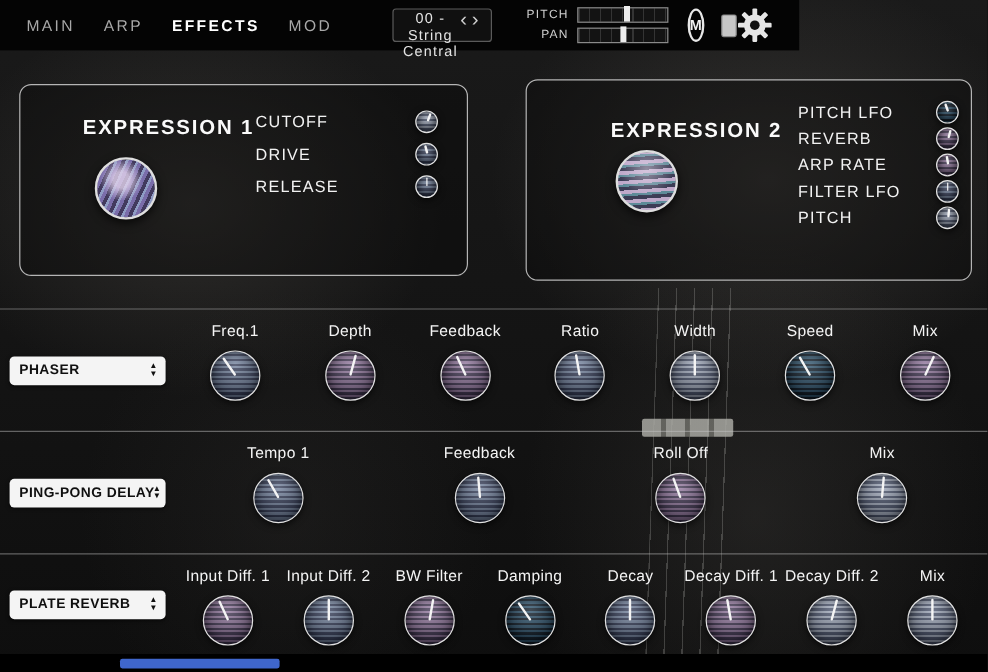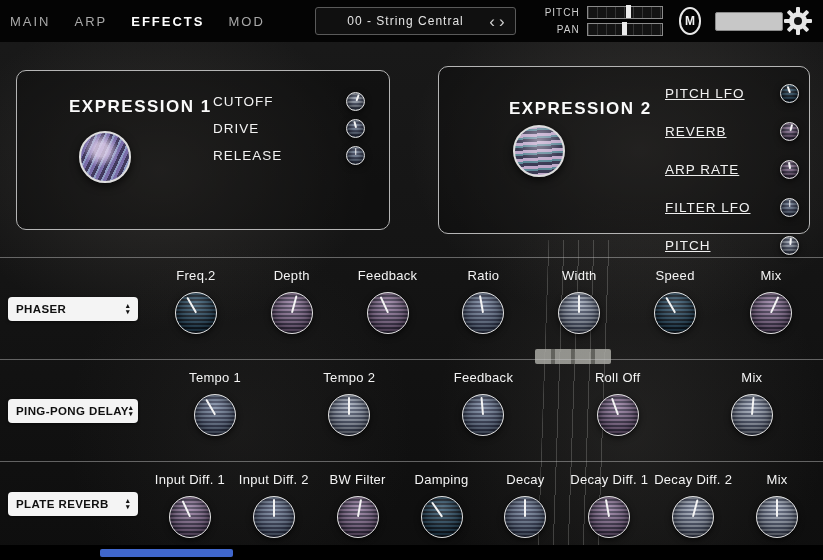--- a/index.html
+++ b/index.html
@@ -16,26 +16,26 @@
       radial-gradient(ellipse 270px 320px at 630px 430px, rgba(95,92,88,0.22), transparent 72%),
       radial-gradient(ellipse 240px 260px at 240px 430px, rgba(70,68,66,0.18), transparent 72%),
       linear-gradient(#1a1a1a,#0e0e0e);
   }
   .strings{position:absolute;left:543px;top:240px;width:64px;height:310px;opacity:.5;
     background:repeating-linear-gradient(90deg, rgba(215,215,210,0.45) 0 1px, transparent 1px 15px);
     transform:skewX(-2deg);}
   .bridge{position:absolute;left:535px;top:349px;width:76px;height:15px;border-radius:2px;opacity:.85;
     background:linear-gradient(90deg,#a8a8a2 0 16px,#6f6f69 16px 20px,#a8a8a2 20px 36px,#6f6f69 36px 40px,#a8a8a2 40px 56px,#6f6f69 56px 60px,#a8a8a2 60px 76px);}
   
-  #topbar{position:absolute;left:0;top:0;width:823px;height:42px;background:#040404;
-    display:flex;align-items:center;padding:0 10px;box-sizing:border-box;}
+  #topbar{position:absolute;left:0;top:0;width:666px;height:42px;background:#040404;
+    display:flex;align-items:center;padding:0 22px;box-sizing:border-box;}
   .tab{font-size:13px;letter-spacing:2px;color:#a8a8a8;margin-right:24px;cursor:pointer;}
   .tab.active{color:#fff;font-weight:bold;}
   #preset-box{margin-left:26px;width:252px;height:28px;border:1px solid #5a5a5a;border-radius:3px;
-    background:#101010;display:flex;align-items:center;padding:0 8px;box-sizing:border-box;}
+    background:#101010;display:flex;align-items:flex-start;padding:0 8px;box-sizing:border-box;}
   #preset-name{flex:1;text-align:center;font-size:12px;letter-spacing:1px;color:#e4e4e4;}
   .chev{font-size:17px;color:#cfcfcf;line-height:1;padding:0 2px;cursor:pointer;}
   #pitchpan{margin-left:26px;display:flex;flex-direction:column;gap:4px;}
   .pp-row{display:flex;align-items:center;gap:7px;}
   .pp-label{width:38px;text-align:right;font-size:10px;letter-spacing:1px;color:#cfcfcf;}
   .pp-track{position:relative;width:74px;height:11px;border:1px solid #8a8a8a;background:
     repeating-linear-gradient(90deg, rgba(255,255,255,0.14) 0 1px, transparent 1px 9px), rgba(25,25,25,0.7);}
   .pp-handle{position:absolute;top:-2px;width:5px;height:13px;background:#ececec;}
   #m-button{margin-left:16px;width:24px;height:24px;border:2px solid #e8e8e8;border-radius:50%;
     display:flex;align-items:center;justify-content:center;font-size:12px;font-weight:bold;color:#f2f2f2;cursor:pointer;}
@@ -51,21 +51,21 @@
   .exp-knob{position:absolute;width:48px;height:48px;border-radius:50%;border:2px solid #dedede;
     box-shadow:0 3px 8px rgba(0,0,0,.7);cursor:pointer;}
   #exp1 .exp-knob{left:62px;top:60px;background:
     radial-gradient(circle at 42% 35%, rgba(225,210,235,0.8) 0 16%, transparent 42%),
     repeating-linear-gradient(115deg,#7a6daa 0 3px,#423a5e 3px 6px,#8f9cc4 6px 8px);}
   #exp2 .exp-knob{left:74px;top:58px;background:
     radial-gradient(circle at 50% 30%, rgba(235,225,240,0.5), transparent 55%),
     repeating-linear-gradient(176deg,#bfa9ca 0 3px,#5d8a98 3px 5px,#3c3c55 5px 8px);}
   .param-col{position:absolute;display:flex;flex-direction:column;}
   #exp1 .param-col{left:196px;top:20px;width:152px;gap:7px;}
-  #exp2 .param-col{left:226px;top:16px;width:134px;gap:18px;text-decoration:underline;}
+  #exp2 .param-col{left:226px;top:16px;width:134px;gap:2px;}
   .param-row{display:flex;align-items:center;justify-content:space-between;height:20px;}
   .param-label{font-size:13.5px;letter-spacing:1px;color:#f2f2f2;white-space:nowrap;}
   
   .knob{position:relative;border-radius:50%;border:1px solid #e0e0e0;cursor:pointer;
     box-shadow:0 2px 6px rgba(0,0,0,.65), inset 0 0 7px rgba(0,0,0,.5);
     background:
       radial-gradient(circle at 50% 28%, rgba(255,255,255,.20), rgba(0,0,0,.38) 72%),
       repeating-linear-gradient(180deg,var(--c1,#8d7596) 0 2px,var(--c2,#3e3650) 2px 4px);}
   .knob::after{content:"";position:absolute;left:50%;bottom:50%;width:2px;height:44%;
     background:#f4f4f4;border-radius:1px;transform-origin:50% 100%;
@@ -194,22 +194,22 @@
 <div id="fx0" class="fx-row">
   <div class="fx-select">
     <span>PHASER</span>
     <span class="updown">
       <span>▴</span>
         <span>▾</span>
     </span>
   </div>
   <div class="fx-knobs">
       <div class="knob-group">
-        <div class="knob-label">Freq.2</div>
-        <div class="knob big" style="--c1: #32566f; --c2: #131f2b; --angle: -30deg;"></div>
+        <div class="knob-label">Freq.1</div>
+        <div class="knob big" style="--c1: #75849f; --c2: #39415c; --angle: -35deg;"></div>
       </div>
       <div class="knob-group">
         <div class="knob-label">Depth</div>
         <div class="knob big" style="--c1: #93799f; --c2: #443a55; --angle: 15deg;"></div>
       </div>
       <div class="knob-group">
         <div class="knob-label">Feedback</div>
         <div class="knob big" style="--c1: #93799f; --c2: #443a55; --angle: -25deg;"></div>
       </div>
       <div class="knob-group">
@@ -238,24 +238,20 @@
       <span>▴</span>
         <span>▾</span>
     </span>
   </div>
   <div class="fx-knobs">
       <div class="knob-group">
         <div class="knob-label">Tempo 1</div>
         <div class="knob big" style="--c1: #75849f; --c2: #39415c; --angle: -30deg;"></div>
       </div>
       <div class="knob-group">
-        <div class="knob-label">Tempo 2</div>
-        <div class="knob big" style="--c1: #9fa8ba; --c2: #4d566e; --angle: 0deg;"></div>
-      </div>
-      <div class="knob-group">
         <div class="knob-label">Feedback</div>
         <div class="knob big" style="--c1: #75849f; --c2: #39415c; --angle: -5deg;"></div>
       </div>
       <div class="knob-group">
         <div class="knob-label">Roll Off</div>
         <div class="knob big" style="--c1: #93799f; --c2: #443a55; --angle: -20deg;"></div>
       </div>
       <div class="knob-group">
         <div class="knob-label">Mix</div>
         <div class="knob big" style="--c1: #9fa8ba; --c2: #4d566e; --angle: 5deg;"></div>

